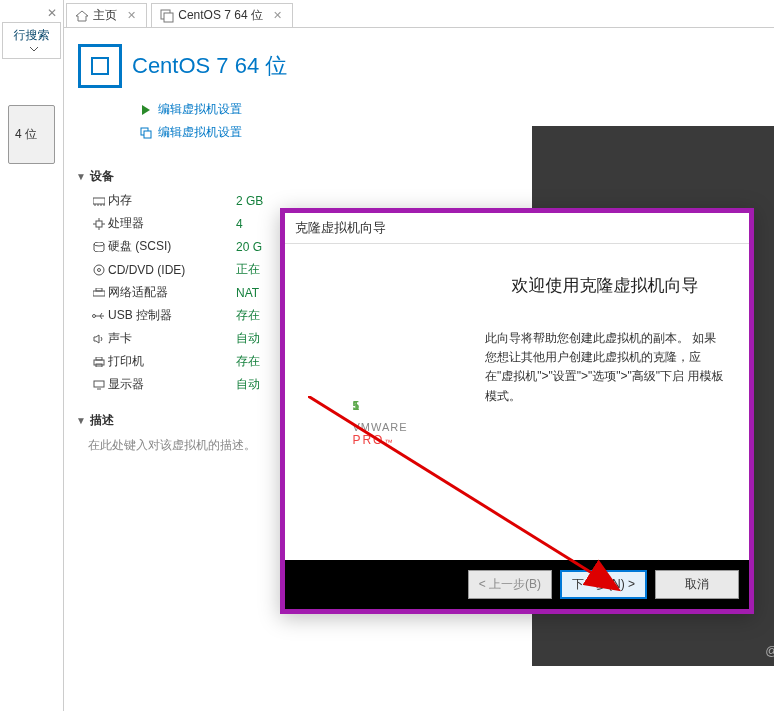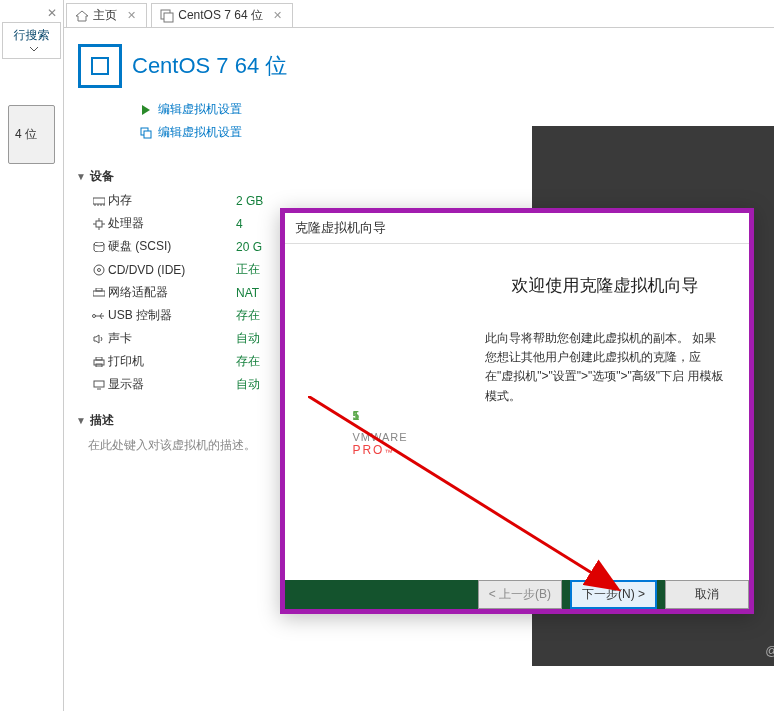--- a/index.html
+++ b/index.html
@@ -46,21 +46,21 @@
   .brand-box { text-align:left; }
   .brand-15 { font-size:72px; font-weight:600; color:#5CA84B; letter-spacing:-6px; line-height:0.8; }
   .brand-15 .one { letter-spacing:-10px; }
   .brand-vm { font-size:11px; color:#888; letter-spacing:1px; margin-top:6px; }
   .brand-ws { font-size:15px; color:#888; letter-spacing:2px; }
   .brand-pro { font-size:18px; color:#ef4444; letter-spacing:2px; display:flex; align-items:flex-end; }
   .brand-pro .tm { font-size:8px; margin-top:2px; }
   .dlg-right { flex:1; padding:30px 24px 10px 10px; }
   .dlg-heading { font-size:17px; color:#222; margin-bottom:32px; text-align:center; }
   .dlg-text { font-size:12px; color:#333; line-height:1.6; }
-  .dlg-foot { background:#14532d; display:flex; justify-content:flex-end; gap:8px; }
+  .dlg-foot { background:#000000; padding:10px; display:flex; justify-content:flex-end; gap:8px; }
   .dlg-btn { min-width:84px; padding:4px 10px; border:1px solid #999; background:#e9e9e9; outline:none; font-size:12px; color:#333; }
   .dlg-btn.primary { border:2px solid #0078D7; background:#e5f1fb; }
   .dlg-btn.disabled { color:#888; }
   
   .arrow { position:absolute; left:308px; top:396px; width:330px; height:214px; pointer-events:none; }
   .tri { color:#666; font-size:10px; }
 </style>
 </head>
 <body>
 

